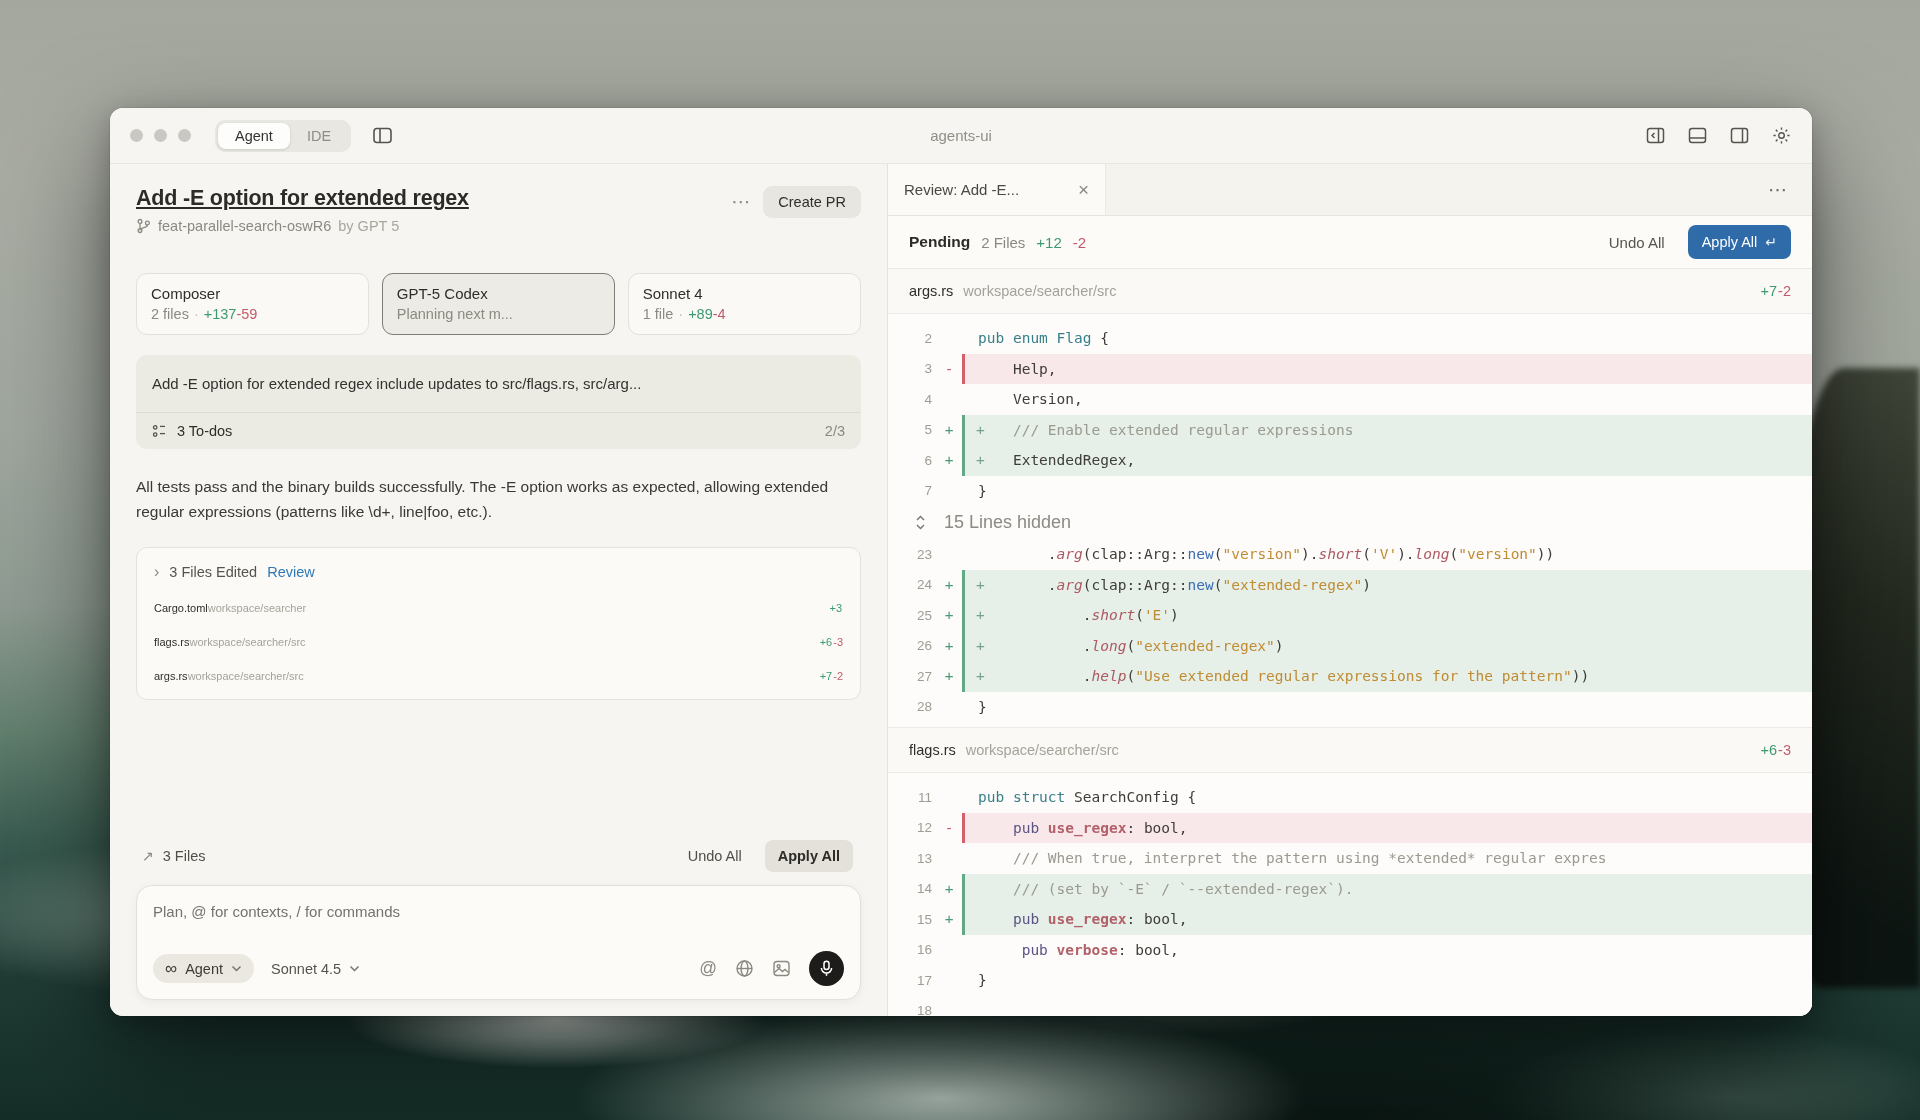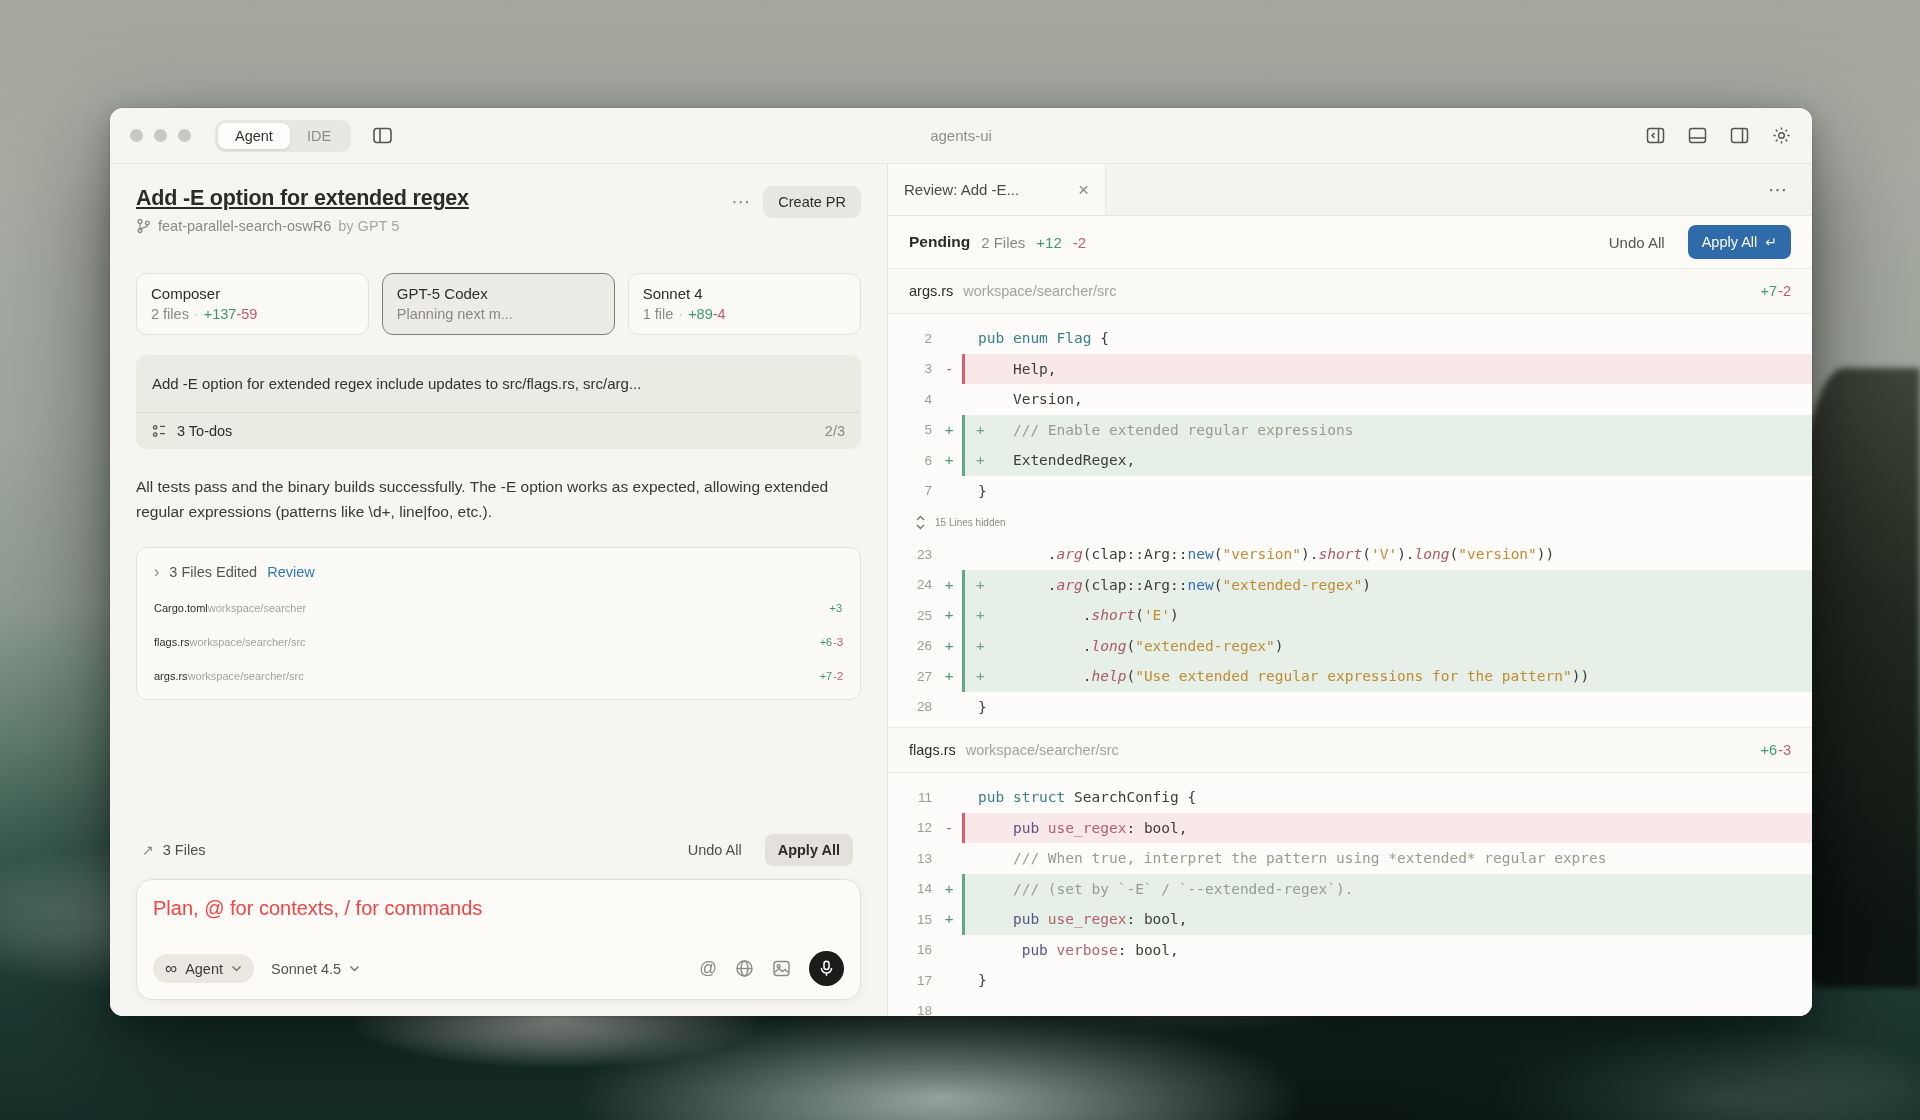--- a/index.html
+++ b/index.html
@@ -79,21 +79,21 @@
 
   .lp-footer { margin-top:auto; display:flex; align-items:center; gap:9px; padding:10px 8px 13px 6px; font-size:14.5px; }
   .lpf-arrow { color:#8b8a81; font-size:14px; }
   .lpf-files { color:#4f4e47; }
   .lpf-undo { margin-left:auto; color:#4f4e47; padding:7px 10px; cursor:default; }
   .lpf-apply { background:#e3e1da; border:none; border-radius:8px; padding:8px 13px; font-size:14.5px;
     font-weight:600; color:#2c2b27; font-family:inherit; margin-left:4px; cursor:default; }
 
   .composer { border:1px solid #e2e0d9; background:#fcfbf8; border-radius:16px; padding:17px 16px 13px;
     box-shadow:0 2px 10px rgba(0,0,0,.05); }
-  .composer-ph { font-size:20px; color:#ef4444; }
+  .composer-ph { font-size:15px; color:#737373; }
   .composer-row { margin-top:31px; display:flex; align-items:center; }
   .agent-pill { background:#eae8e1; border-radius:999px; padding:6px 12px; display:flex; gap:8px;
     align-items:center; font-size:14.5px; color:#3c3b35; cursor:default; }
   .infinity { font-size:17px; line-height:1; color:#3c3b35; }
   .chev { color:#76756d; display:flex; }
   .model-select { display:flex; gap:8px; align-items:center; font-size:14.5px; color:#55544d; margin-left:17px; cursor:default; }
   .composer-icons { margin-left:auto; display:flex; gap:18px; align-items:center; }
   .ci { color:#8b8a81; display:flex; align-items:center; cursor:default; }
   .at-icon { font-size:17.5px; font-weight:500; }
   .mic-btn { width:35px; height:35px; border-radius:50%; background:#1d1c1a; display:flex;
@@ -137,23 +137,23 @@
   .crow.add .ccontent { background:#e6efe8; border-left-color:#63a884; }
   .crow.del .ccontent { background:#f9e8e9; border-left-color:#d4606e; }
   .inner-sign { position:absolute; left:11px; color:#79a28b; }
   .c-kw  { color:#37808a; }
   .c-pln { color:#3e3d38; }
   .c-com { color:#9b9a8f; }
   .c-fn  { color:#ad5a62;font-style:italic; }
   .c-new { color:#3b6db4; }
   .c-str { color:#bf8c33; }
   .c-pubf{ color:#5b5384; }
-  .c-fld { color:#b2616b; }
-  .hidden-row { display:flex; align-items:center; gap:9px; height:33px; padding-left:27px;
-    color:#8b8a83; font-size:10px; cursor:default; }
+  .c-fld { color:#b2616b;font-weight:bold; }
+  .hidden-row { display:flex; align-items:center; gap:18px; height:33px; padding-left:27px;
+    color:#8b8a83; font-size:18px; cursor:default; }
 
   svg { display:block; }
 </style>
 </head>
 <body>
 
 <div class="bg"></div>
 <div class="bg-rock"></div>
 
 <div class="window">

